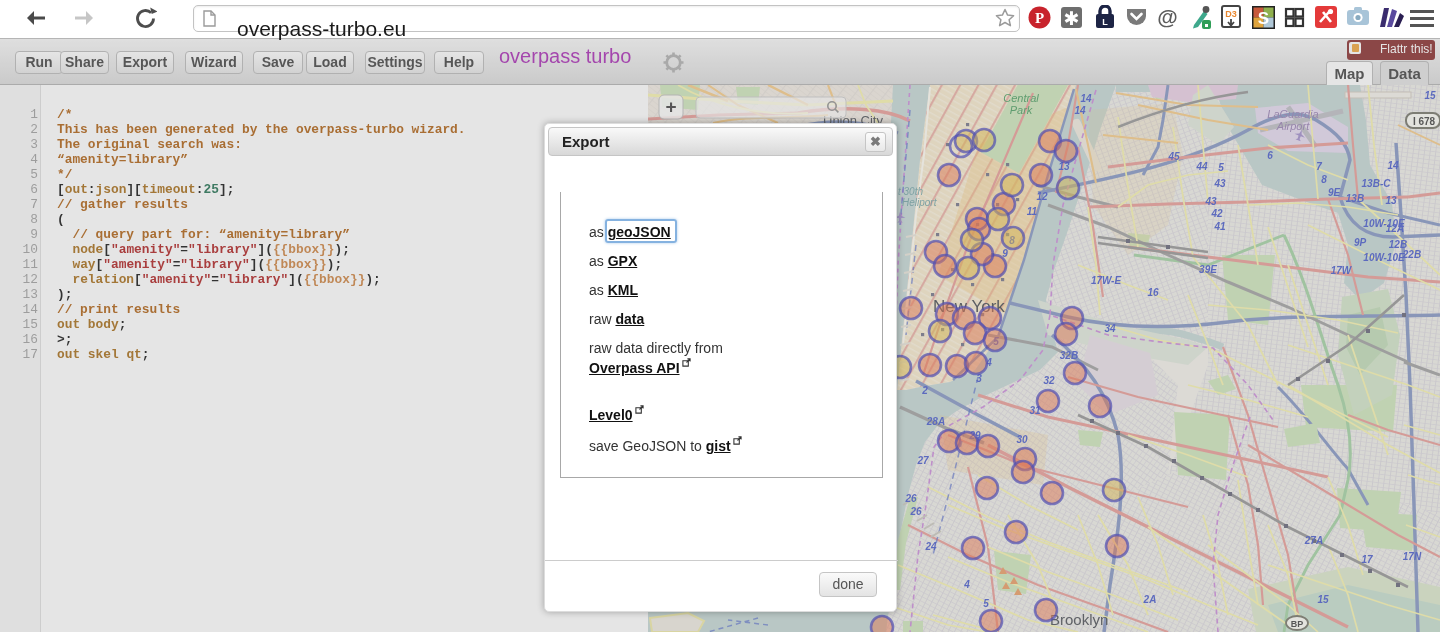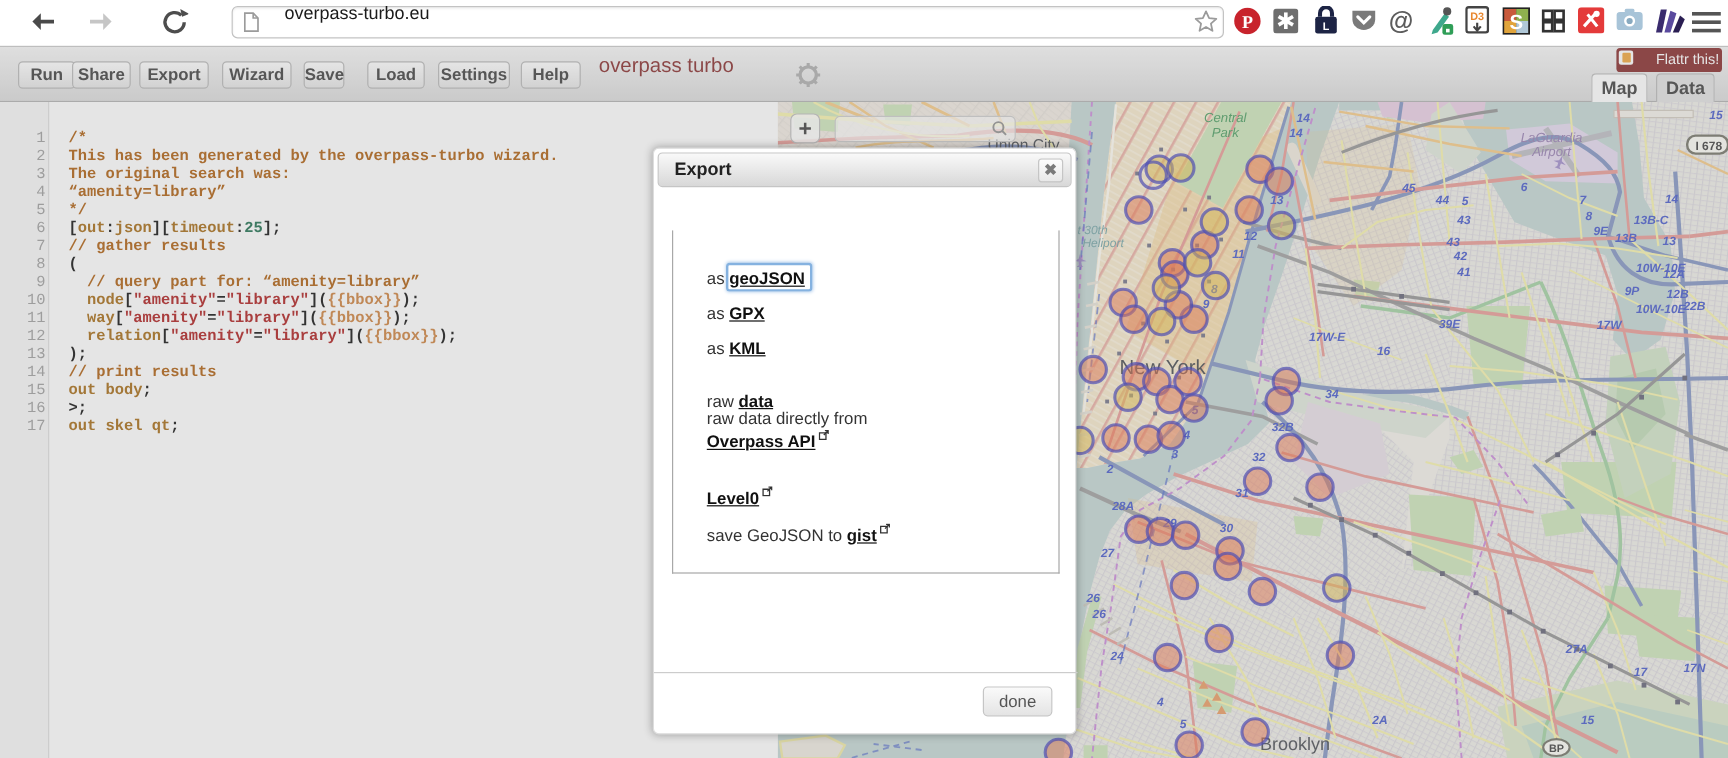--- a/index.html
+++ b/index.html
@@ -1,24 +1,24 @@
 <!DOCTYPE html>
 <html><head><meta charset="utf-8">
 <style>
 *{margin:0;padding:0;box-sizing:border-box}
 html,body{width:1440px;height:632px;overflow:hidden;font-family:"Liberation Sans",sans-serif;background:#fff;position:relative}
 .abs{position:absolute}
 
 #chrome{position:absolute;left:0;top:0;width:1440px;height:38px;background:#fff;z-index:200}
 #urlbar{position:absolute;left:193px;top:5px;width:827px;height:27px;border:1px solid #c3c3c3;border-radius:5px;background:#fff;box-shadow:inset 0 1px 2px rgba(0,0,0,0.08)}
-#urltext{position:absolute;left:237px;top:3px;font-size:15px;color:#1a1a1a}
+#urltext{position:absolute;left:237px;top:17px;font-size:21px;color:#1a1a1a}
 
 #toolbar{position:absolute;left:0;top:38px;width:1440px;height:47px;background:linear-gradient(#f6f6f6,#d9d9d9);z-index:5;border-top:1px solid #bbb;border-bottom:1px solid #adadad}
 .tbtn{position:absolute;z-index:6;top:13px;height:23px;background:linear-gradient(#ffffff,#e4e4e4);border:1px solid #b5b5b5;border-radius:4px;font-size:14px;font-weight:bold;color:#333;text-align:center;line-height:21px}
-#logo{position:absolute;left:499px;top:45px;font-size:17px;letter-spacing:-0.5px;color:#7f1d1d;letter-spacing:0px;z-index:5}
+#logo{position:absolute;left:499px;top:45px;font-size:20px;letter-spacing:-0.5px;color:#a21caf;letter-spacing:0px;z-index:5}
 #flattr{position:absolute;left:1347px;top:40px;width:88px;height:20px;background:#7f1d1d;border-radius:3px;z-index:5}
 .tab{position:absolute;top:61px;height:24px;border:1px solid #b5b5b5;border-bottom:none;border-radius:4px 4px 0 0;font-size:15px;font-weight:bold;color:#333;text-align:center;line-height:23px;z-index:6}
 
 #editor{position:absolute;left:0;top:85px;width:648px;height:547px;background:#fff;z-index:4;font-family:"Liberation Mono",monospace;font-size:12.85px;line-height:15px;font-weight:bold}
 #gutter{position:absolute;left:0;top:0;width:41px;height:547px;background:#f7f7f7;border-right:1px solid #ddd}
 #lnums{position:absolute;left:0;top:22px;width:38px;text-align:right;color:#999;font-weight:normal}
 #code{position:absolute;left:57px;top:22px;white-space:pre}
 .cm-c{color:#aa5500}.cm-k{color:#a16207}.cm-s{color:#aa1111}.cm-n{color:#116644}.cm-m{color:#ca7a33}
 
 #map{position:absolute;left:648px;top:85px;width:792px;height:547px;z-index:3;background:#f2efe9}
@@ -131,21 +131,21 @@
       </svg>
   </div>
   <div class="abs" style="left:1410px;top:10px;width:24px;height:3.2px;background:#555;box-shadow:0 7px 0 #555,0 14px 0 #555"></div>
 </div>
 
 <div id="toolbar"></div>
 <div class="tbtn" style="left:15px;top:51px;width:48px">Run</div>
 <div class="tbtn" style="left:60px;top:51px;width:49px">Share</div>
 <div class="tbtn" style="left:116px;top:51px;width:58px">Export</div>
 <div class="tbtn" style="left:185px;top:51px;width:58px">Wizard</div>
-<div class="tbtn" style="left:253px;top:51px;width:34px">Save</div>
+<div class="tbtn" style="left:253px;top:51px;width:50px">Save</div>
 <div class="tbtn" style="left:306px;top:51px;width:48px">Load</div>
 <div class="tbtn" style="left:365px;top:51px;width:60px">Settings</div>
 <div class="tbtn" style="left:434px;top:51px;width:50px">Help</div>
 <div id="logo">overpass turbo</div>
 <svg class="abs" style="left:663px;top:52px;z-index:5" width="21" height="21" viewBox="0 0 21 21">
     <circle cx="10.5" cy="10.5" r="6.8" fill="none" stroke="#a9a9a9" stroke-width="2.8"></circle>
     <g stroke="#a9a9a9" stroke-width="2.6">
       <path d="M10.5 0.5v3.4M10.5 17.1v3.4M0.5 10.5h3.4M17.1 10.5h3.4M3.4 3.4l2.4 2.4M15.2 15.2l2.4 2.4M3.4 17.6l2.4-2.4M15.2 5.8l2.4-2.4"></path>
     </g>
   </svg>
@@ -562,21 +562,21 @@
 
 <div id="overlay"></div>
 
 <div id="dialog">
   <div id="dtitle">Export<div id="dclose">✖</div></div>
   <div class="acc" id="accBody"></div>
   <div id="focusring"></div>
   <div class="dl" style="top:100px">as <a>geoJSON</a></div>
   <div class="dl" style="top:129px">as <a>GPX</a></div>
   <div class="dl" style="top:158px">as <a>KML</a></div>
-  <div class="dl" style="top:202px">raw <a>data</a></div>
+  <div class="dl" style="top:187px">raw <a>data</a></div>
   <div class="dl" style="top:216px">raw data directly from</div>
   <div class="dl" style="top:234px"><a>Overpass API</a><svg class="ext" viewBox="0 0 10 10">
         <path d="M1 3h6v6h-6z" fill="none" stroke="#333" stroke-width="1.2"></path>
         <path d="M5 5l4-4M6 1h3v3" fill="none" stroke="#333" stroke-width="1.2"></path>
       </svg></div>
   <div class="dl" style="top:281px"><a>Level0</a><svg class="ext" viewBox="0 0 10 10">
         <path d="M1 3h6v6h-6z" fill="none" stroke="#333" stroke-width="1.2"></path>
         <path d="M5 5l4-4M6 1h3v3" fill="none" stroke="#333" stroke-width="1.2"></path>
       </svg></div>
   <div class="dl" style="top:312px">save GeoJSON to <a>gist</a><svg class="ext" viewBox="0 0 10 10">

